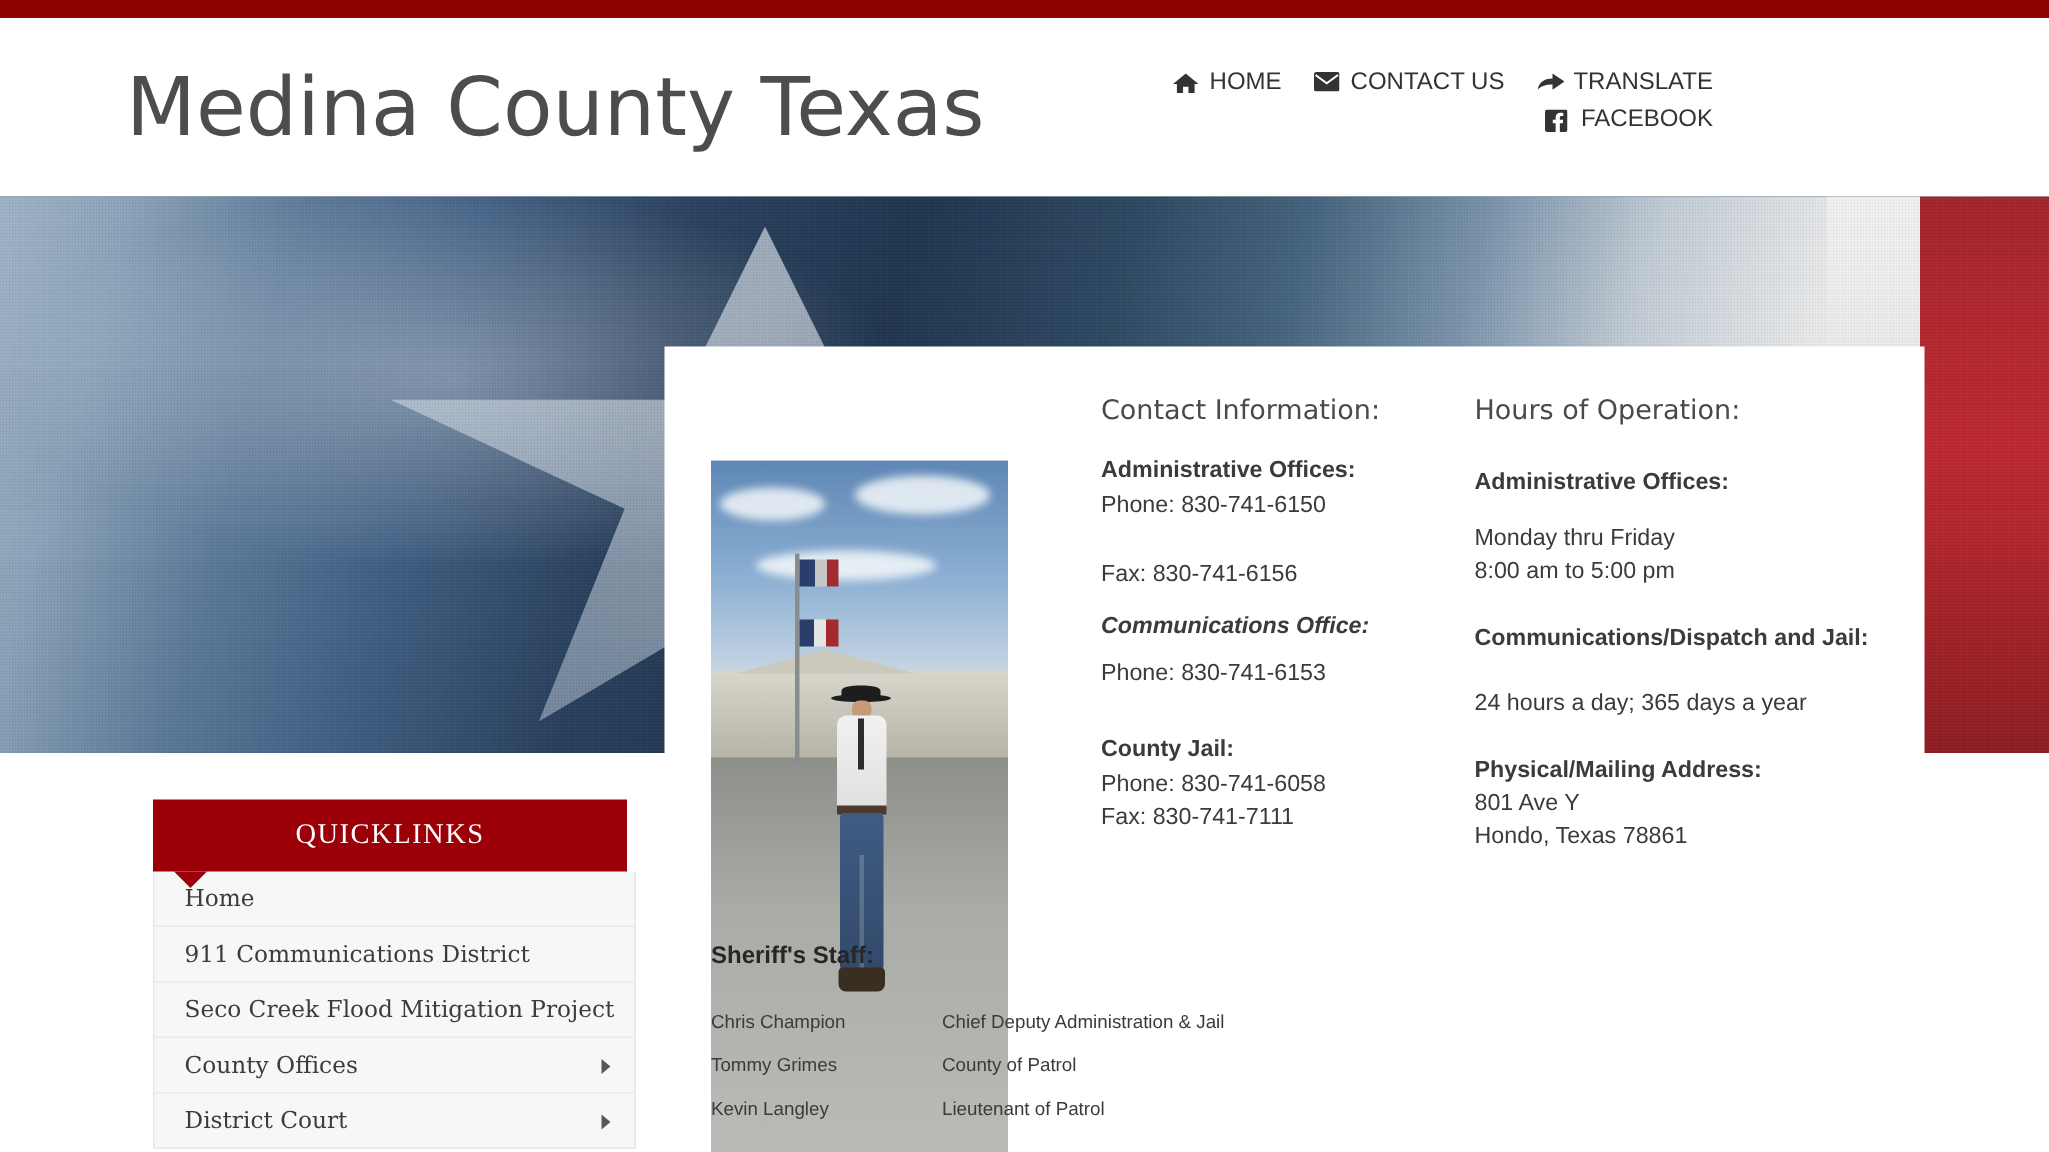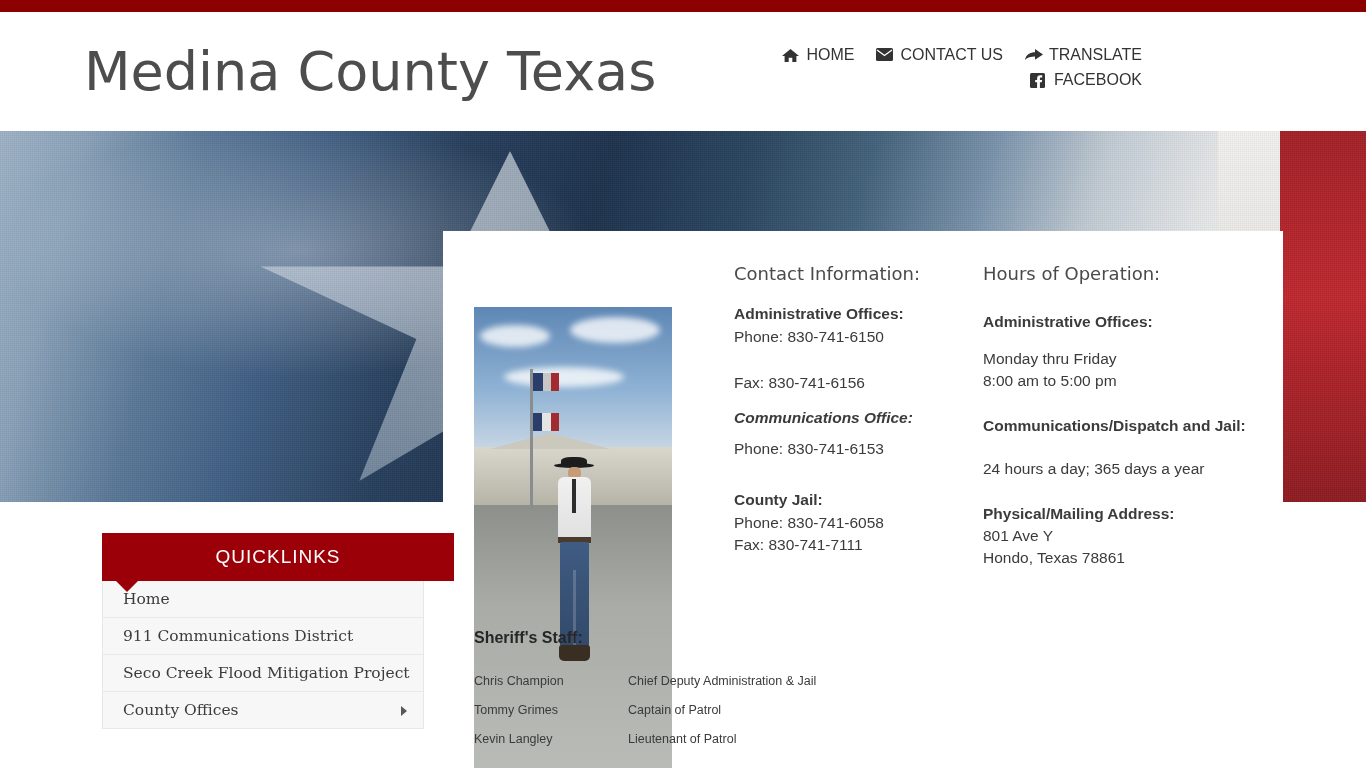--- a/index.html
+++ b/index.html
@@ -295,28 +295,28 @@
 
   
   .quicklinks {
     position: absolute;
     left: 102px; top: 533px;
     width: 322px;
     z-index: 6;
   }
   .ql-header {
     position: relative;
-    width: 352px; height: 48px;
+    width: 316px; height: 48px;
     background: #9b0008;
     color: #ffffff;
     text-align: center;
     line-height: 48px;
     font-size: 19px;
     letter-spacing: 1px;
-    font-family: Liberation Sans, sans-serif;
+    font-family: Liberation Serif, serif;
   }
   .ql-notch {
     position: absolute;
     left: 14px; bottom: -11px;
     width: 0; height: 0;
     border-left: 11px solid transparent;
     border-right: 11px solid transparent;
     border-top: 11px solid #9b0008;
   }
   .ql-list {
@@ -461,21 +461,21 @@
 
     <div class="staff-head">Sheriff's Staff:</div>
     <table class="staff-table">
       <tbody>
         <tr>
           <td class="name">Chris Champion</td>
           <td>Chief Deputy Administration &amp; Jail</td>
         </tr>
         <tr>
           <td class="name">Tommy Grimes</td>
-          <td>Captain of Patrol</td>
+          <td>County of Patrol</td>
         </tr>
         <tr>
           <td class="name">Kevin Langley</td>
           <td>Lieutenant of Patrol</td>
         </tr>
       </tbody>
     </table>
   </div>
 
   <div class="quicklinks">
@@ -490,16 +490,20 @@
       <div class="ql-item">
         <span>911 Communications District</span>
       </div>
       <div class="ql-item">
         <span>Seco Creek Flood Mitigation Project</span>
       </div>
       <div class="ql-item">
         <span>County Offices</span>
         <span class="arrow"></span>
       </div>
+      <div class="ql-item">
+        <span>District Court</span>
+        <span class="arrow"></span>
+      </div>
     </div>
   </div>
 
 </div>
 
 </body></html>

